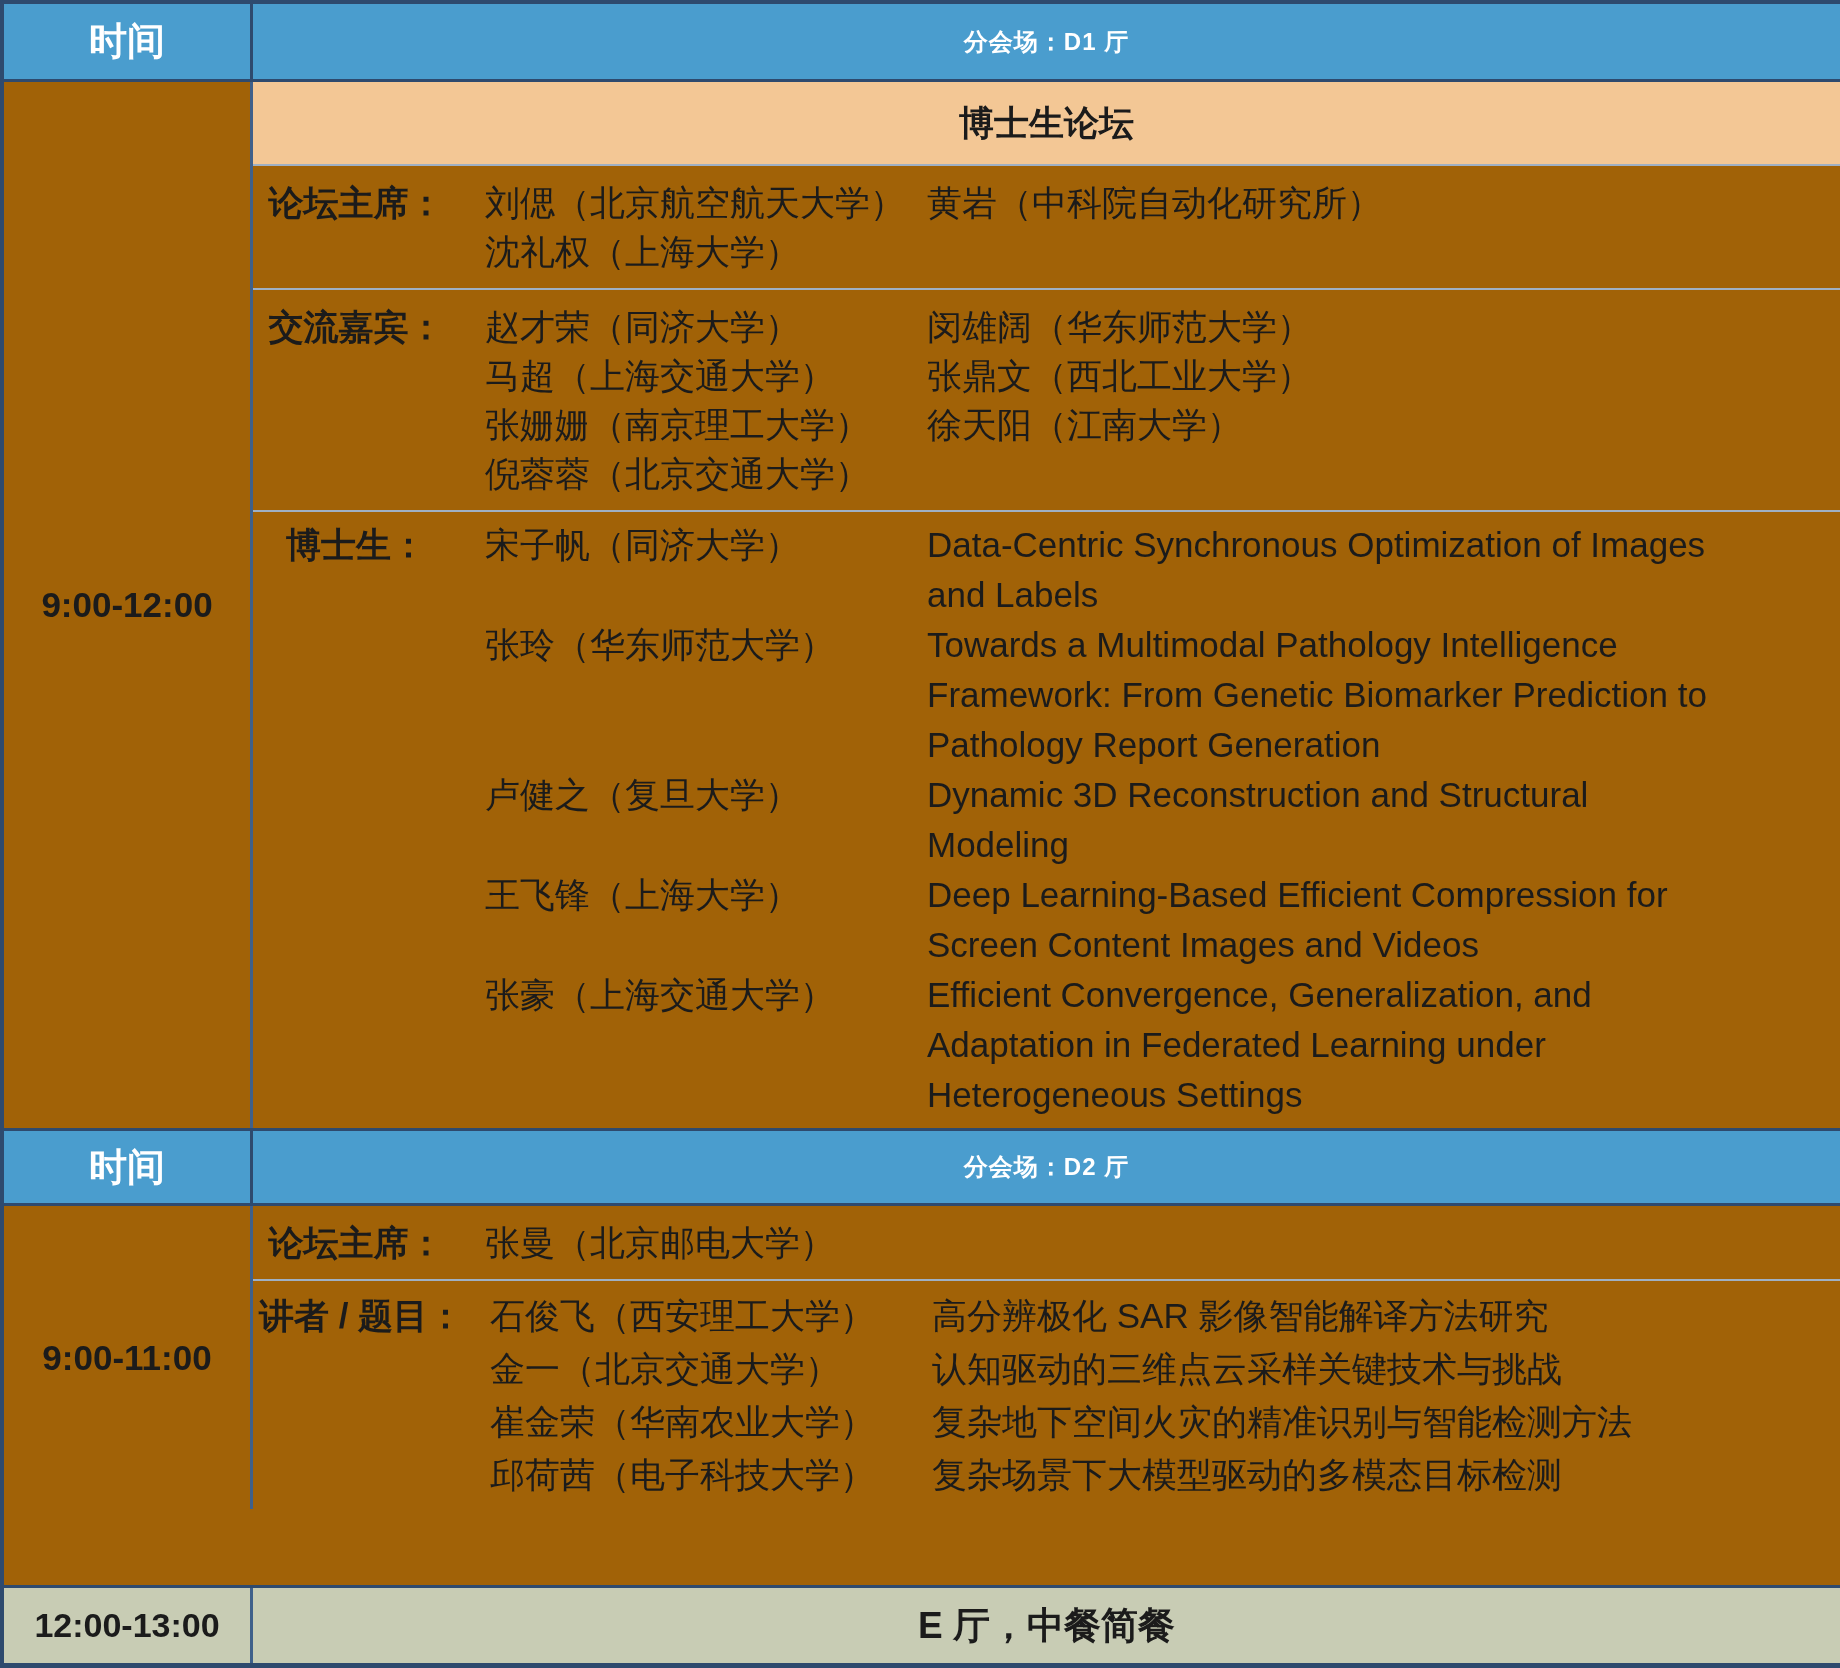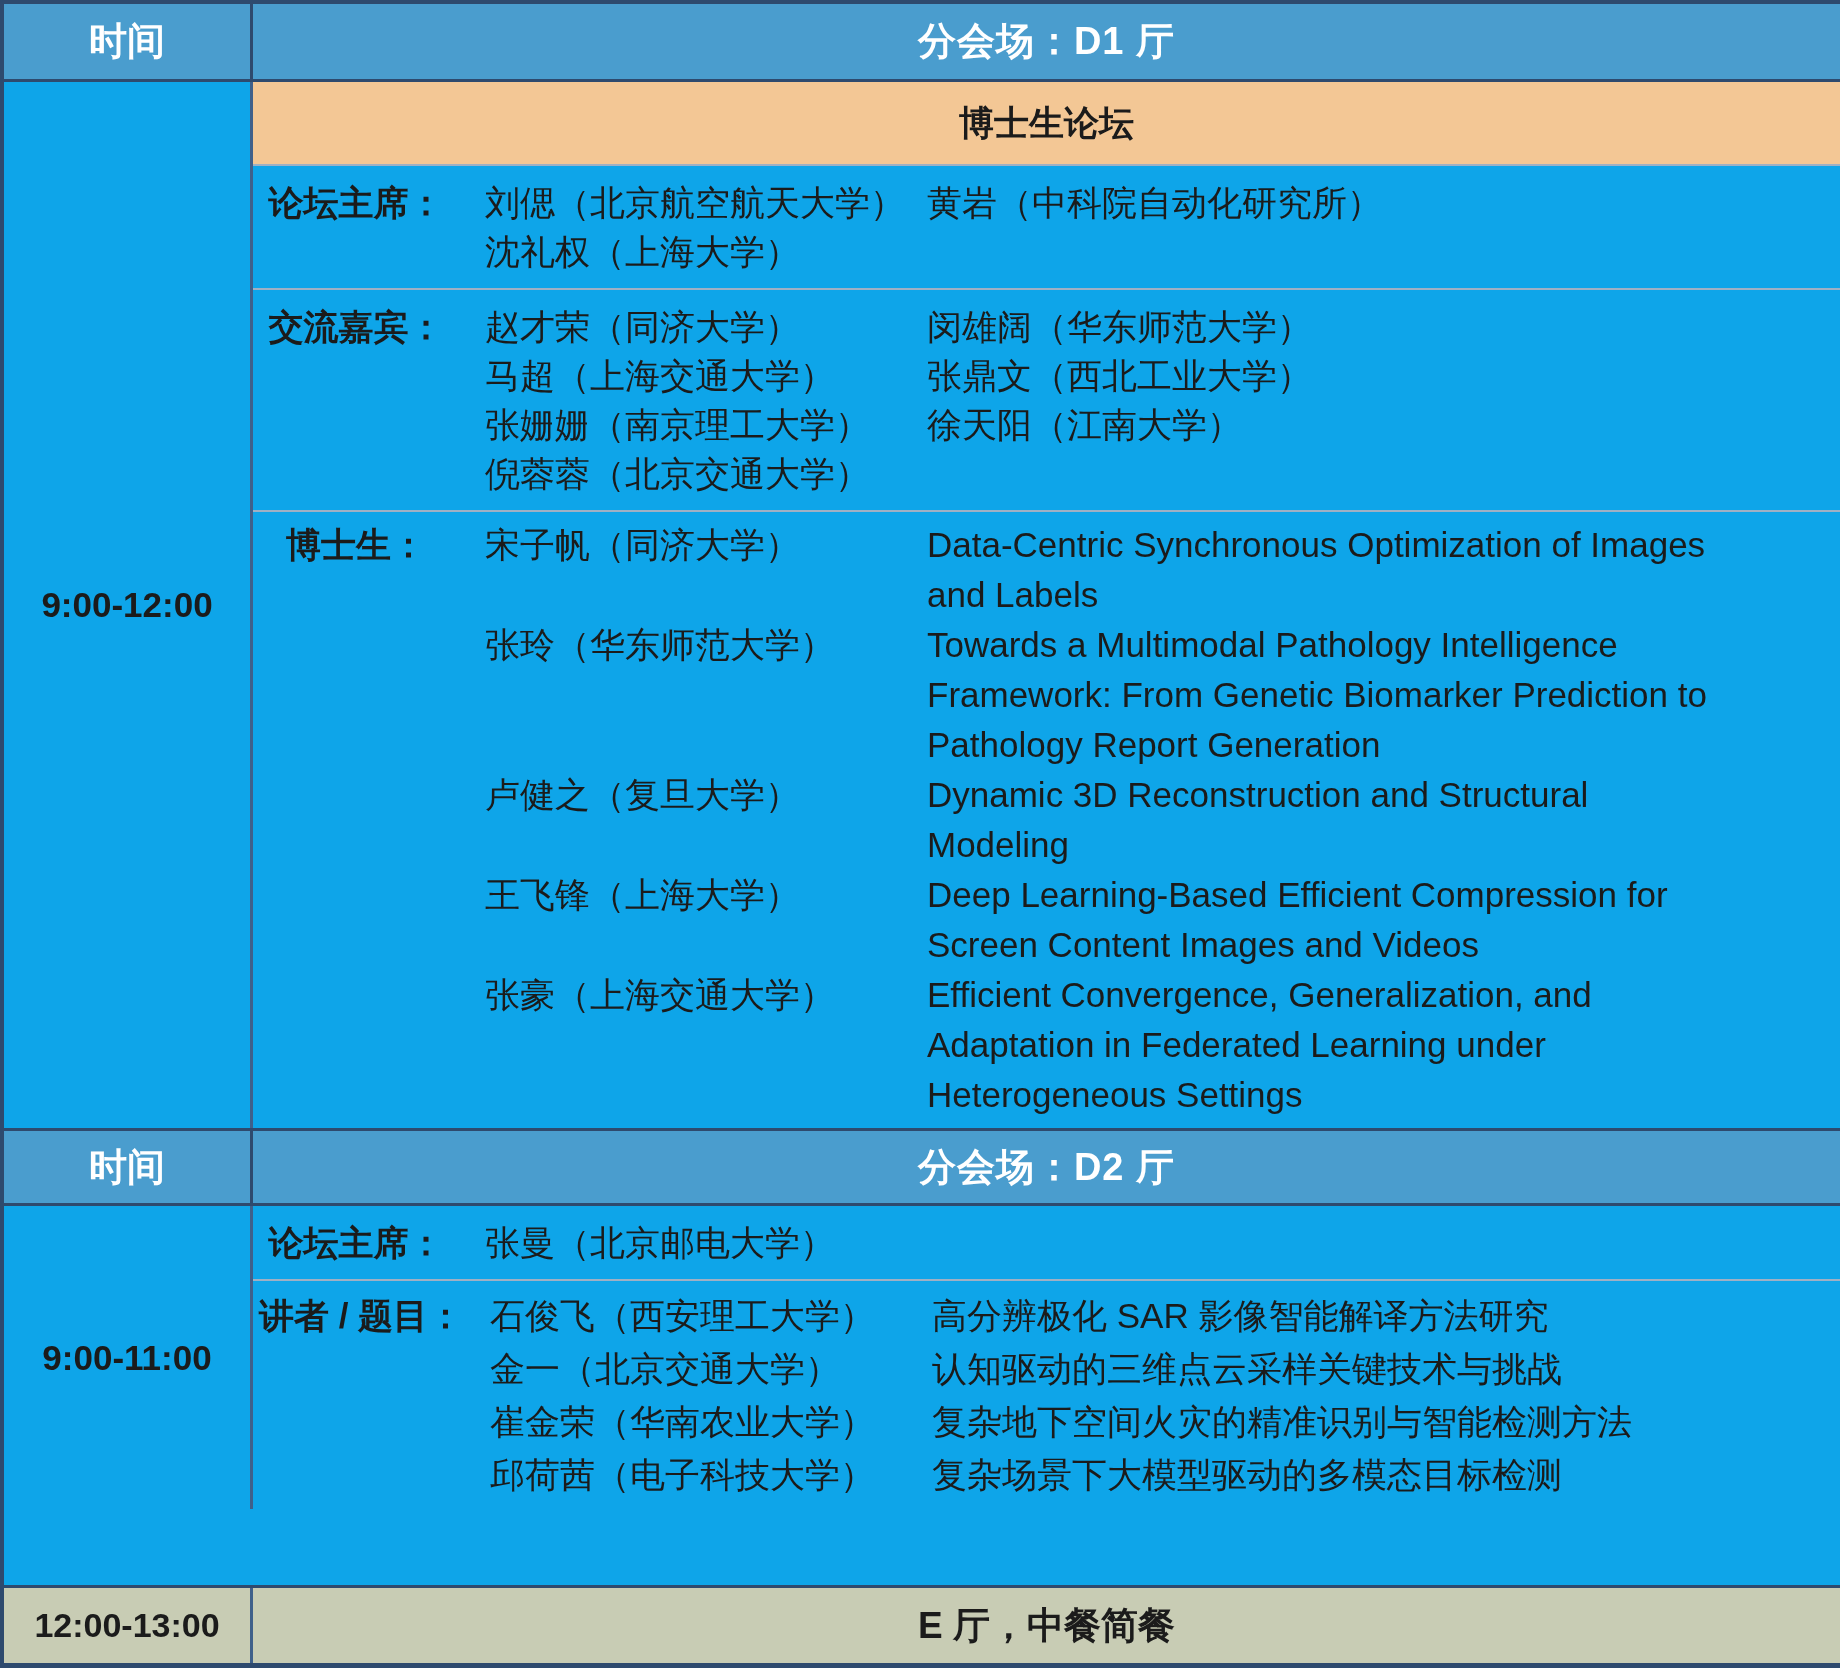--- a/index.html
+++ b/index.html
@@ -5,33 +5,33 @@
   * { margin:0; padding:0; box-sizing:border-box; }
   html,body { width:1840px; height:1668px; background:#ffffff; overflow:hidden; }
   body { font-family:"Liberation Sans","DejaVu Sans",sans-serif; color:#1b1b1b; }
 
   .table {
     width:1840px; height:1668px;
     border-left:4px solid #2E4A6E;
     border-top:4px solid #2E4A6E;
     border-bottom:5px solid #2E4A6E;
     display:flex; flex-direction:column;
-    background:#0ea5e9;
+    background:#a16207;
   }
 
   .hdr-row { display:flex; flex:none; height:78px; background:#4A9DCE; border-bottom:3px solid #2E4A6E; }
   .hdr-row.with-top { border-top:3px solid #2E4A6E; }
   .hdr-time {
     width:249px; flex:none; border-right:3px solid #2E4A6E;
     display:flex; align-items:center; justify-content:center;
     color:#fff; font-weight:bold; font-size:38px;
   }
   .hdr-venue {
     flex:1; display:flex; align-items:center; justify-content:center;
-    color:#fff; font-weight:bold; font-size:38px; letter-spacing:1px;
+    color:#fff; font-weight:bold; font-size:24px; letter-spacing:1px;
   }
 
   .body-row { display:flex; flex:none; }
   .body-time {
     width:249px; flex:none; border-right:3px solid #3F608A;
     display:flex; align-items:center; justify-content:center;
     font-weight:bold; font-size:35px;
   }
   .content-col { flex:1; display:flex; flex-direction:column; }
 

